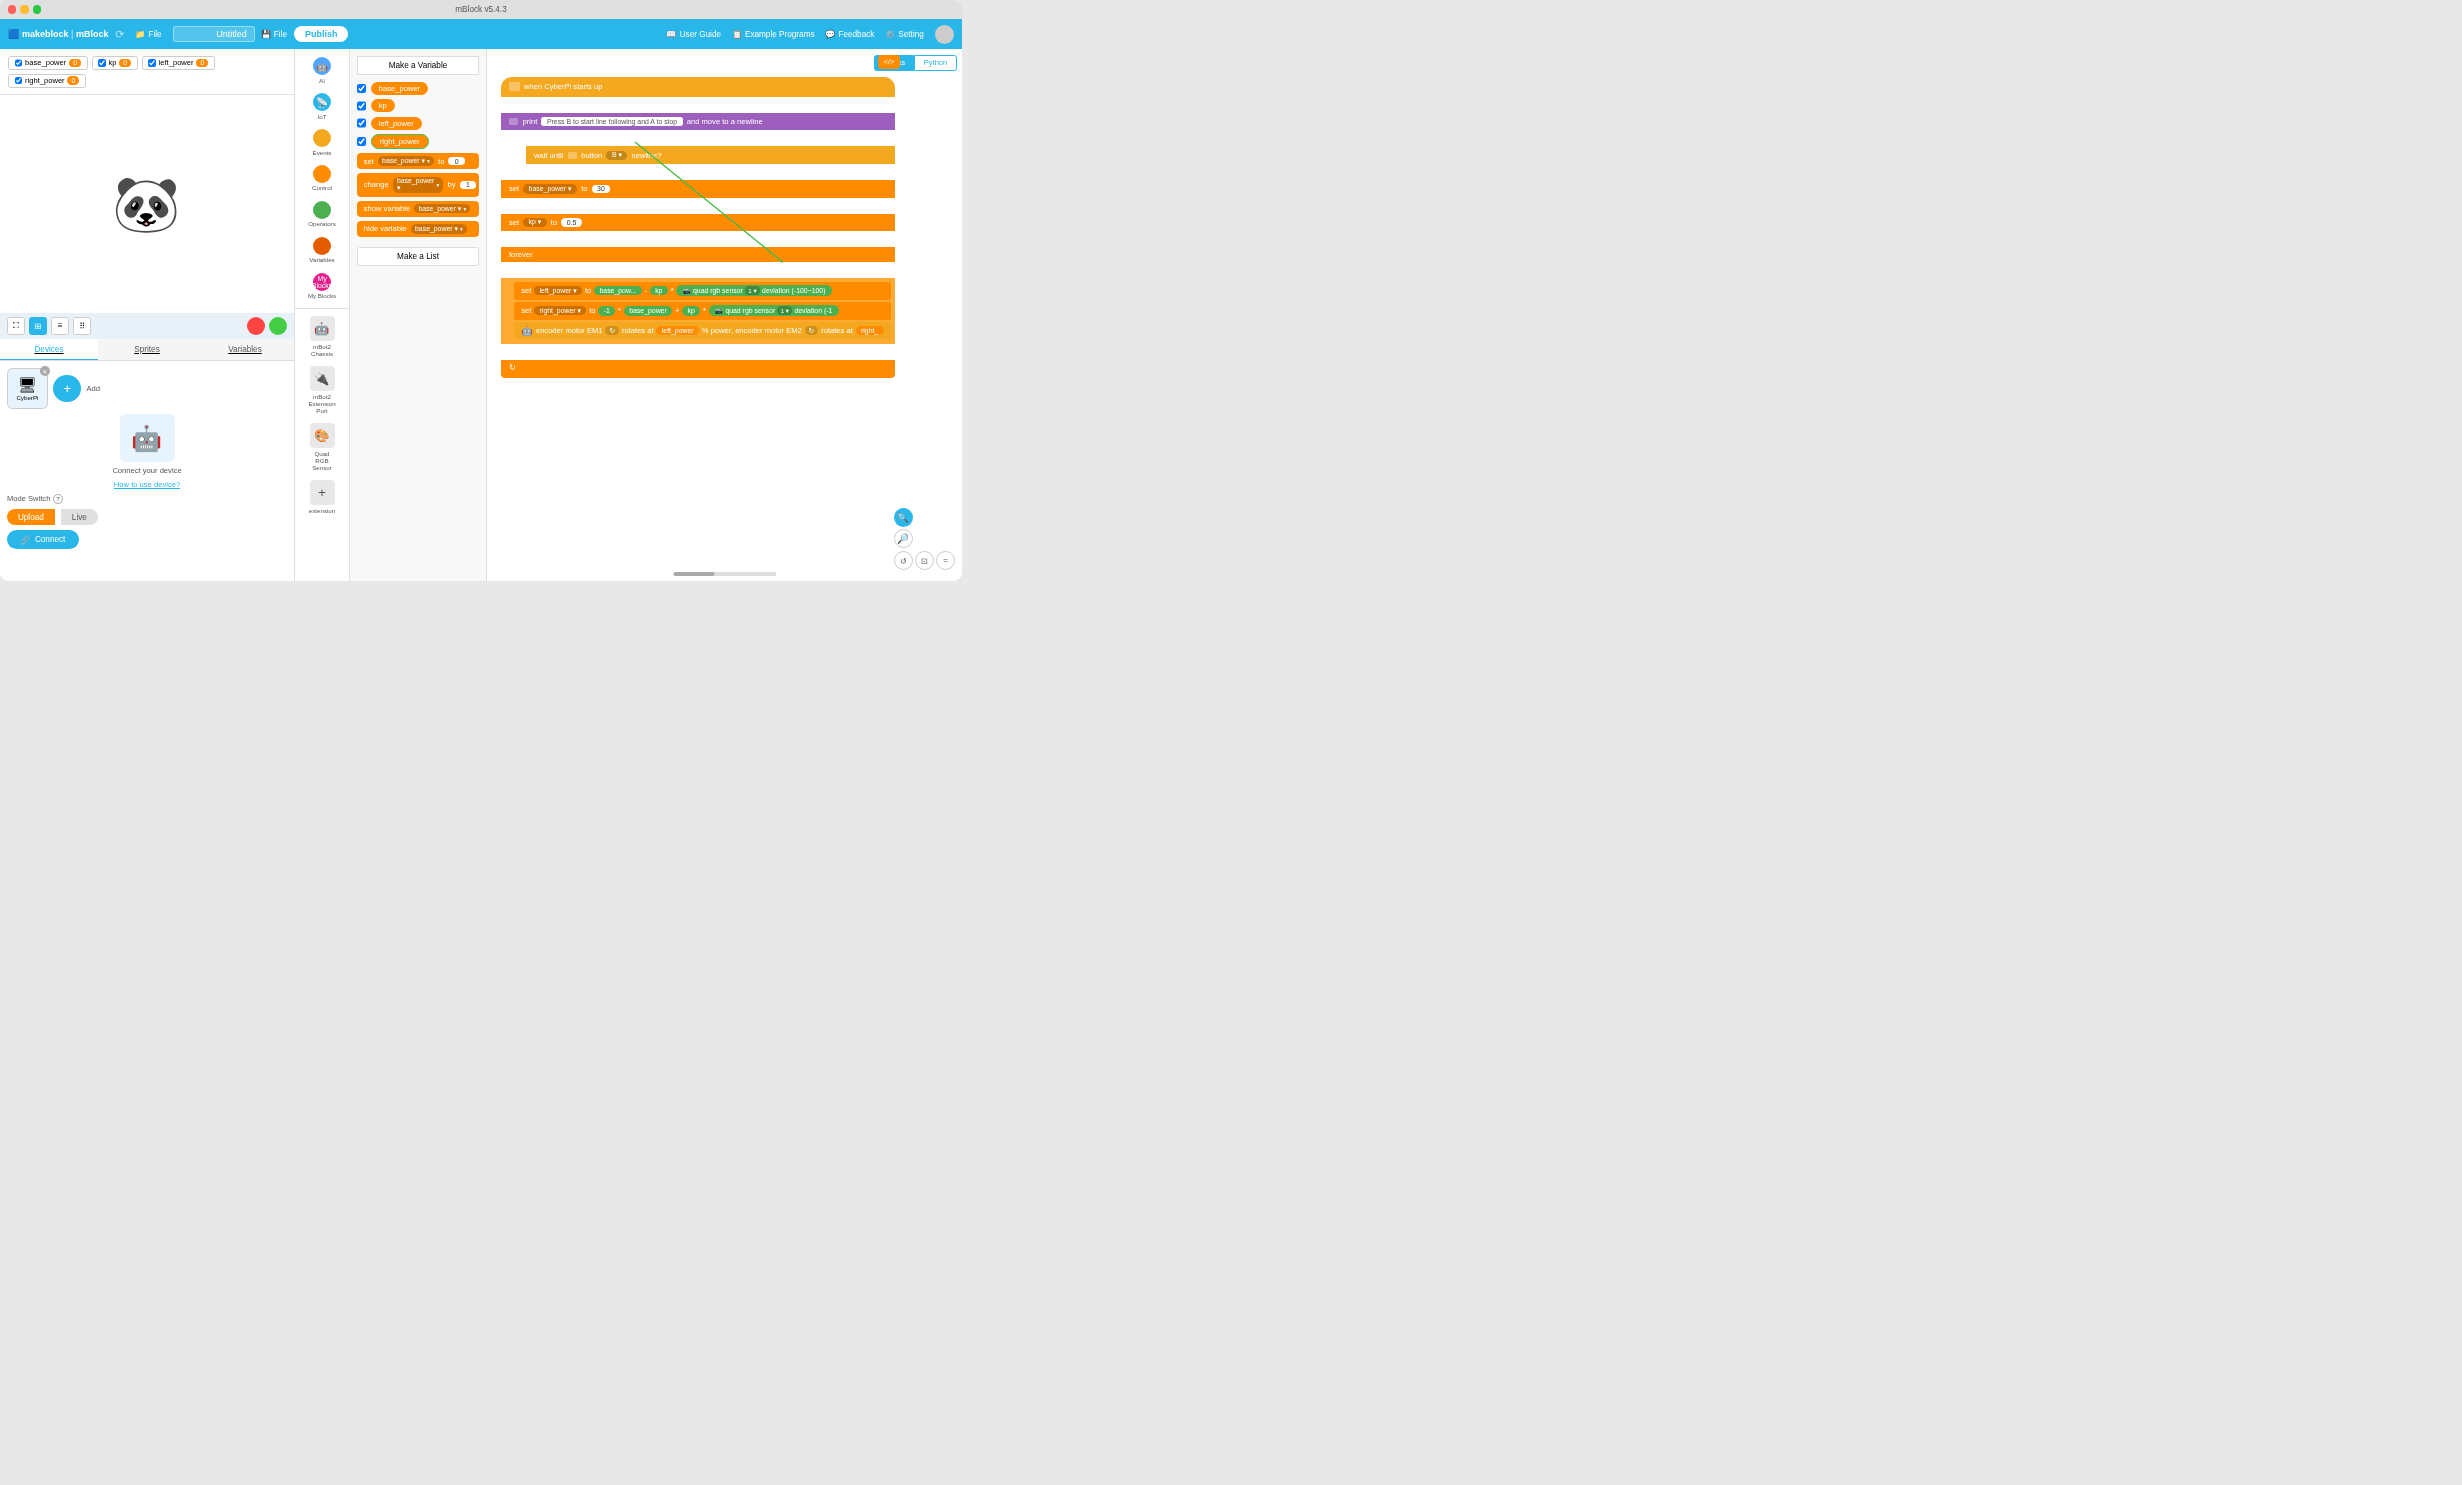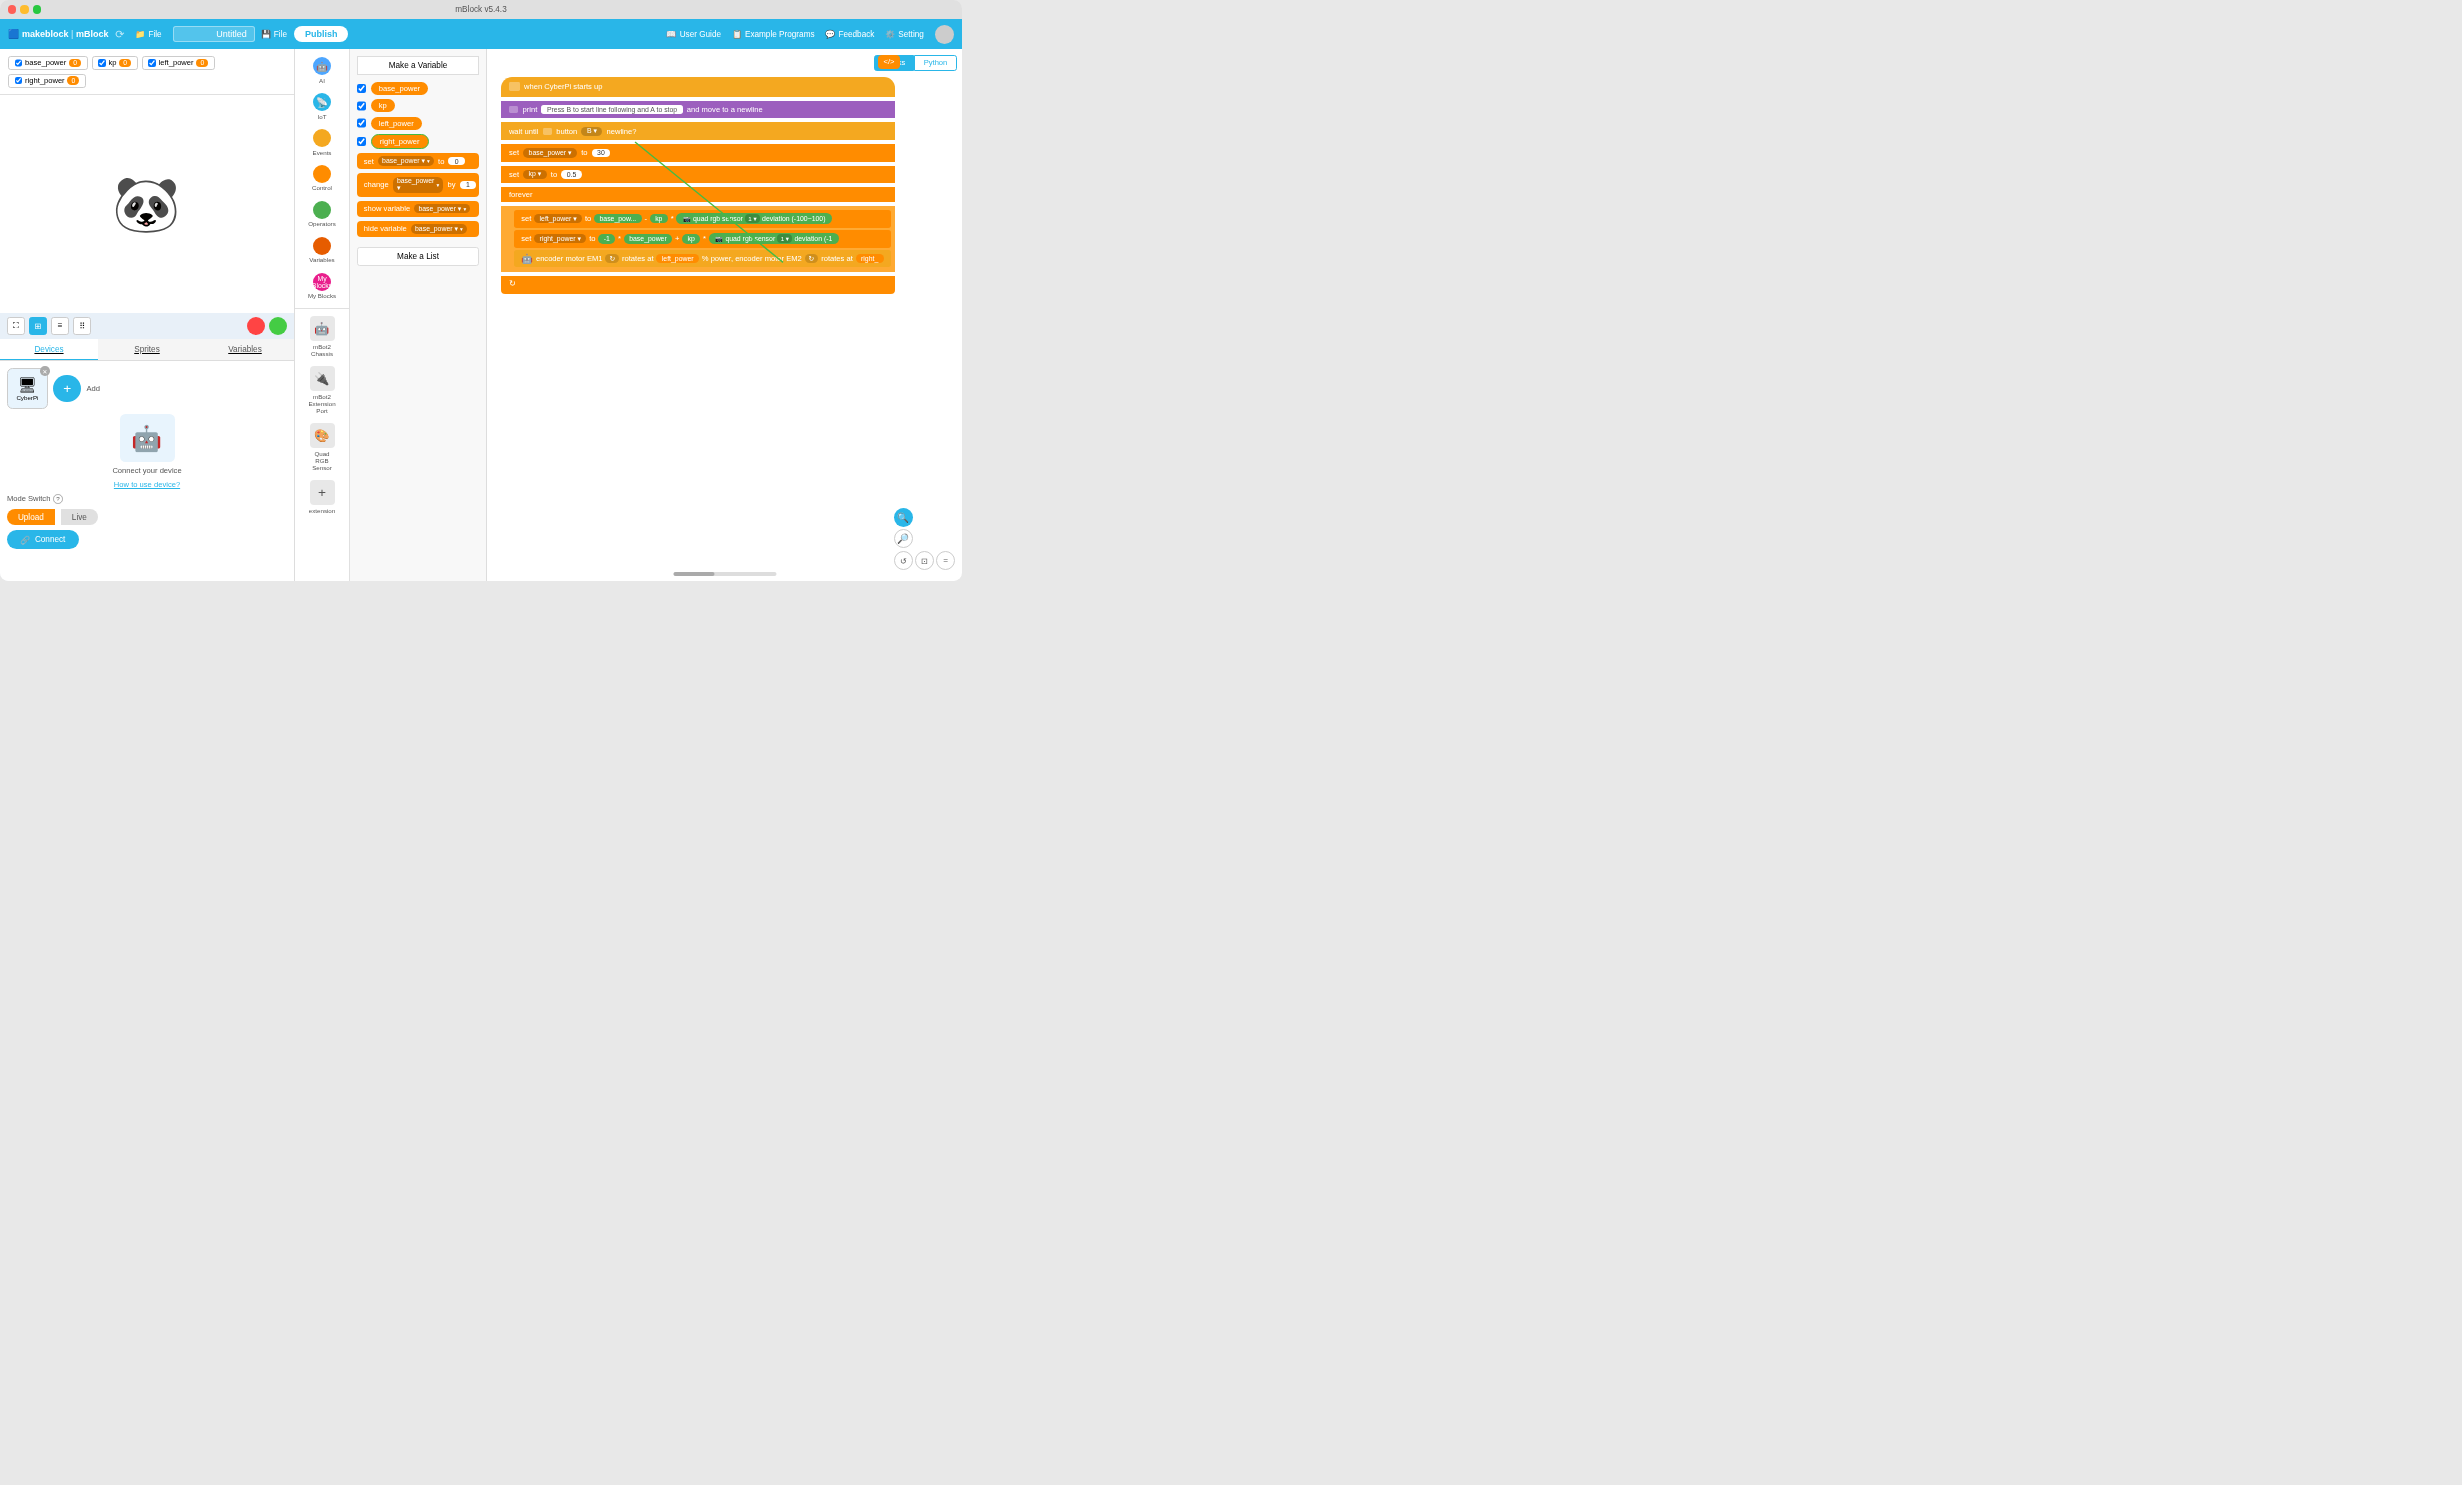--- a/index.html
+++ b/index.html
@@ -337,35 +337,35 @@
 
   <div class="code-canvas">
 
     <div class="python-toggle">
       <button class="py-btn blocks">Blocks</button>
       <button class="py-btn python">Python</button>
     </div>
 
     <div style="position:absolute;right:62px;top:5.5px;background:#ff8c00;color:white;border-radius:4.1px;padding:2.7px 5.5px;font-size:7.6px;cursor:pointer;">&lt;/&gt;</div>
 
-    <div style="position:absolute;top:27.5px;left:13.7px;display:flex;flex-direction:column;gap:4px;">
+    <div style="position:absolute;top:27.5px;left:13.7px;display:flex;flex-direction:column;gap:16px;">
 
       <div style="background:#f4a820;border-radius:11px 11px 0 0;padding:5.5px 8.2px;display:inline-flex;align-items:center;gap:4.1px;font-size:7.6px;color:white;">
         <span style="width:11px;height:8.2px;background:rgba(255,255,255,0.3);border-radius:1.4px;display:inline-block;"></span>
         <span>when CyberPi starts up</span>
       </div>
 
       <div style="background:#9c5fbe;padding:4.1px 8.2px;display:inline-flex;align-items:center;gap:4.1px;font-size:7.6px;color:white;">
         <span style="width:9.6px;height:6.9px;background:rgba(255,255,255,0.3);border-radius:1.4px;display:inline-block;"></span>
         <span>print</span>
         <span style="background:white;color:#555;border-radius:2.7px;padding:1.4px 5.5px;font-size:6.9px;">Press B to start line following and A to stop</span>
         <span>and move to a newline</span>
       </div>
 
-      <div style="background:#f4a820;padding:4.1px 8.2px;display:inline-flex;align-items:center;gap:4.1px;font-size:7.6px;color:white;">
+      <div style="background:#f4a820;padding:4.1px 8.2px;display:inline-flex;align-items:center;gap:4.1px;font-size:7.6px;color:white;margin-left:25px;">
         <span>wait until</span>
         <span style="width:9.6px;height:6.9px;background:rgba(255,255,255,0.3);border-radius:1.4px;display:inline-block;"></span>
         <span>button</span>
         <span style="background:rgba(0,0,0,0.2);color:white;border-radius:5.5px;padding:0.7px 5.5px;font-size:6.9px;">B ▾</span>
         <span>newline?</span>
       </div>
 
       <div style="background:#ff8c00;padding:4.1px 8.2px;display:inline-flex;align-items:center;gap:4.1px;font-size:7.6px;color:white;">
         <span>set</span>
         <span style="background:rgba(0,0,0,0.2);color:white;border-radius:5.5px;padding:0.7px 5.5px;font-size:6.9px;">base_power ▾</span>

